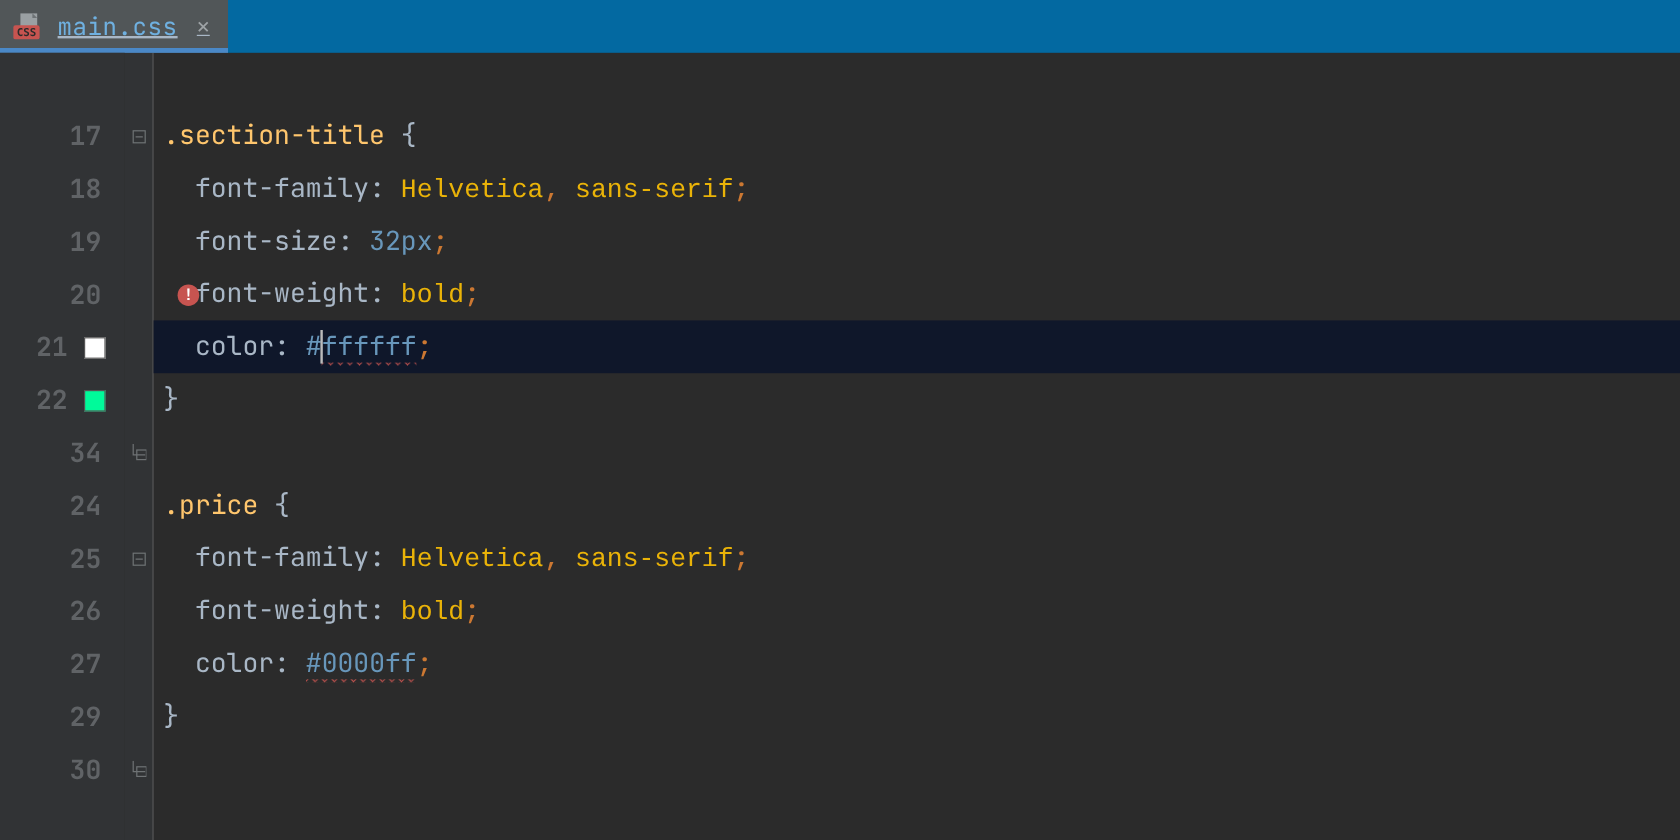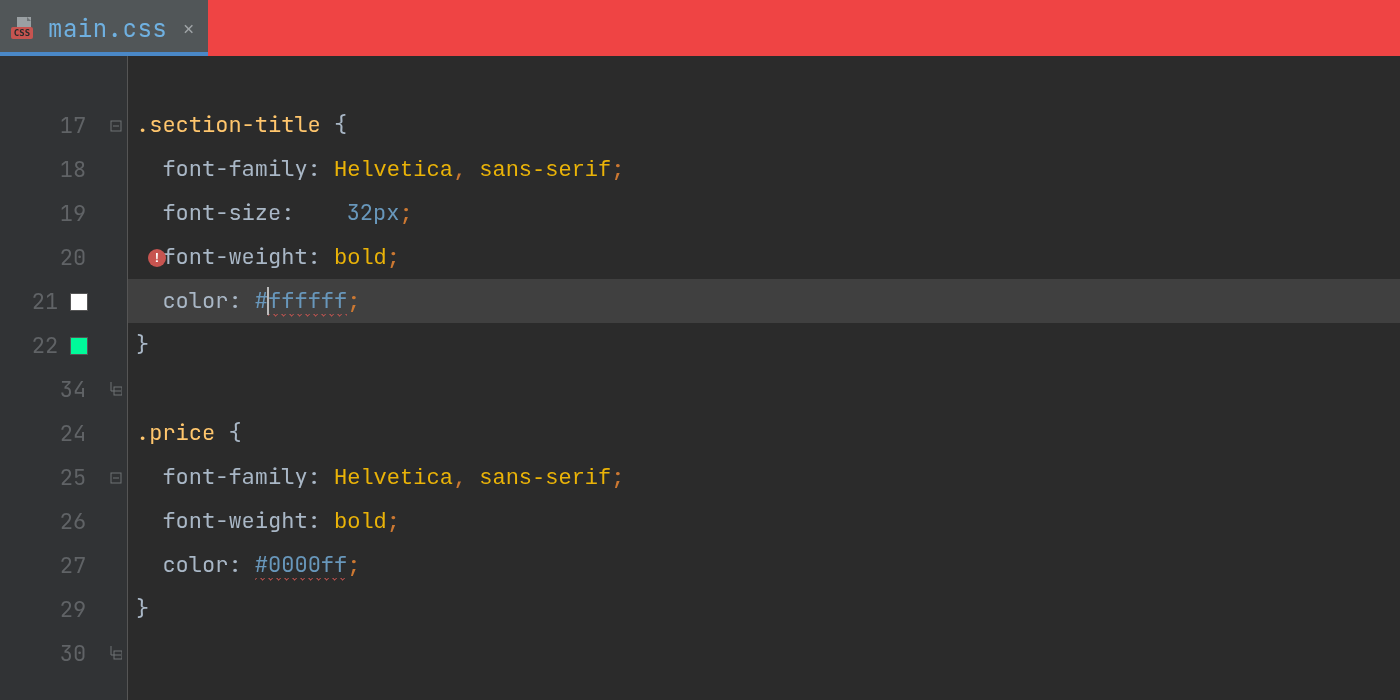--- a/index.html
+++ b/index.html
@@ -7,44 +7,45 @@
     background: #2b2b2b;
     font-family: "JetBrains Mono", "Fira Code", Menlo, Consolas, monospace;
     width: 1400px;
     height: 700px;
     overflow: hidden;
     color: #a9b7c6;
     font-size: 22px;
   }
   
   .tabbar {
-    height: 56px;
-    background: #ef4444;
+    height: 44px;
+    background: #0369a1;
     display: flex;
     align-items: stretch;
+    text-decoration: underline;
   }
   .tab {
     background: #515658;
     display: flex;
     align-items: center;
     padding: 0 14px 0 10px;
     gap: 10px;
     position: relative;
     min-width: 190px;
   }
   .tab.active::after {
     content: "";
     position: absolute;
     left: 0; right: 0; bottom: 0;
     height: 4px;
     background: #4a88c7;
   }
   .tab-label {
     color: #6fb0e0;
-    font-size: 24px;
+    font-size: 20px;
     letter-spacing: 0.5px;
   }
   .tab-close {
     color: #9ea3a6;
     font-size: 18px;
     margin-left: 6px;
   }
   .css-file-icon {
     width: 28px; height: 24px;
     display: inline-flex; align-items: center; justify-content: center;
@@ -68,21 +69,21 @@
     flex-shrink: 0;
   }
   .gutter-row {
     height: 44px;
     display: flex;
     align-items: center;
     justify-content: flex-end;
     padding-right: 16px;
     position: relative;
   }
-  .lineno { min-width: 30px; text-align: center; }
+  .lineno { min-width: 30px; text-align: left; font-weight: bold; }
   .swatch {
     width: 18px; height: 18px;
     border: 1px solid #555;
     margin-left: 10px;
     display: inline-block;
   }
   .error-badge {
     position: absolute;
     left: 148px;
     width: 18px; height: 18px;
@@ -115,36 +116,36 @@
     flex: 1;
     position: relative;
   }
   .code-row {
     height: 44px;
     padding-left: 8px;
     white-space: pre;
     position: relative;
   }
   .code-row.active-bg {
-    background: #404040;
+    background: #0f172a;
   }
   .caret {
     position: absolute;
     width: 2px;
     height: 28px;
     background: #bbb;
     top: 8px;
   }
 
   
   .tk-sel   { color: #ffc66d; }   
   .tk-brace { color: #a9b7c6; }
   .tk-prop  { color: #a9b7c6; }
   .tk-val   { color: #eab308; font-family: Liberation Mono, monospace; }
-  .tk-num   { color: #6897bb; margin-left: 39px; }
+  .tk-num   { color: #6897bb; }
   .tk-hex   { color: #6897bb; }
   .tk-punc  { color: #cc7832; }
   .tk-comma { color: #cc7832; }
 
   .squiggle {
     background-image: linear-gradient(45deg, transparent 65%, #c75450 80%, transparent 90%),
                       linear-gradient(135deg, transparent 5%, #c75450 15%, transparent 25%);
     background-size: 8px 3px;
     background-repeat: repeat-x;
     background-position: 0 100%;

